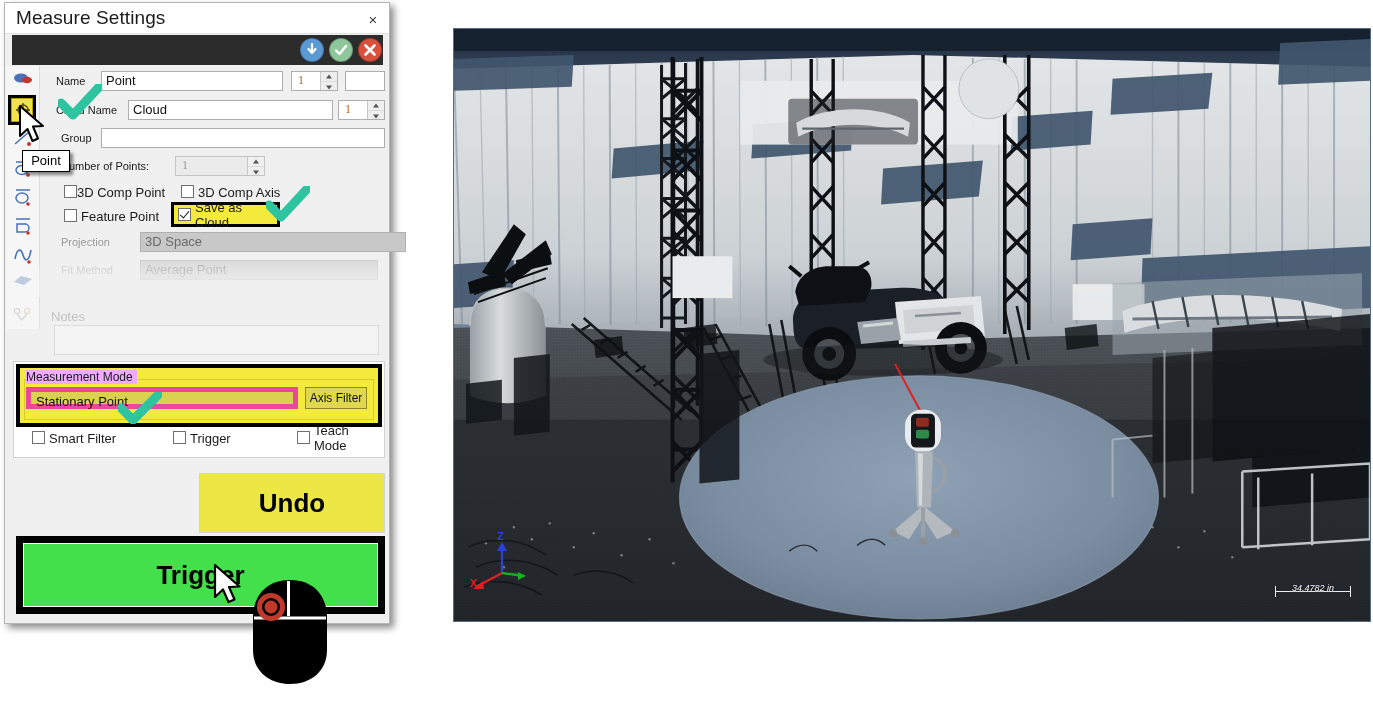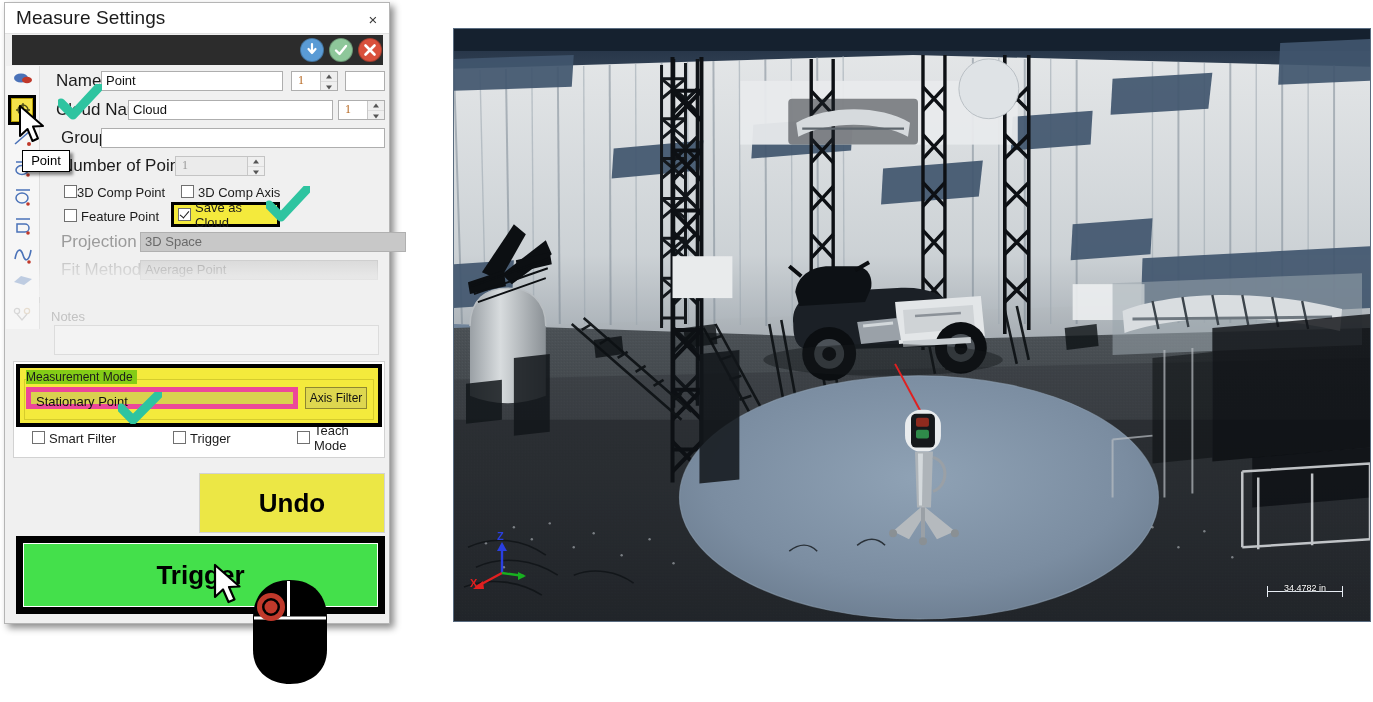--- a/index.html
+++ b/index.html
@@ -59,21 +59,21 @@
   }
   #tool-sel-inner{
     width:100%;height:100%;background:#f4e24a;border:1px solid #b8a000;
     box-sizing:border-box;position:relative;
   }
 
   
   #form{position:absolute;left:34px;top:63px;right:2px;}
   .row{position:relative;height:28px;}
   .lbl{
-    position:absolute;font-size:17px;color:#1b1b1b;
+    position:absolute;font-size:11px;color:#1b1b1b;
     top:50%;transform:translateY(-50%);
   }
   .tbox{
     position:absolute;height:20px;background:#fff;border:1px solid #aeaeae;
     box-sizing:border-box;font-size:13px;color:#111;
     padding:0 4px;line-height:18px;top:50%;margin-top:-10px;
   }
   .spin{
     position:absolute;height:20px;width:47px;background:#fff;
     border:1px solid #aeaeae;box-sizing:border-box;top:50%;margin-top:-10px;
@@ -150,21 +150,21 @@
   #mm-outline{
     position:absolute;left:11px;top:361px;width:366px;height:63px;
     background:#000;padding:4px;box-sizing:border-box;z-index:5;
   }
   #mm-inner{
     width:100%;height:100%;background:#f4ea3c;position:relative;
     box-sizing:border-box;
   }
   #mm-legend{
     position:absolute;left:6px;top:2px;font-size:12px;color:#1b1b1b;
-    background:#84cc16;padding-right:4px;z-index:2;
+    background:#f0abfc;padding-right:4px;z-index:2;
   }
   #mm-groove{
     position:absolute;left:4px;top:11px;right:4px;bottom:3px;
     border:1px solid #d6cc2c;box-sizing:border-box;
   }
   #mm-combo{
     position:absolute;left:10px;top:23px;width:272px;height:22px;
     background:#d9d14f;border:5px solid #ec4899;box-sizing:border-box;
     font-size:13px;color:#111;line-height:20px;padding-left:5px;cursor:pointer;z-index:3;
   }
@@ -227,21 +227,21 @@
   #mouse-graphic{position:absolute;left:247px;top:578px;z-index:24;}
 
   
   #viewport{
     position:absolute;left:453px;top:28px;width:918px;height:594px;
     background:#6b7f96;overflow:hidden;border:1px solid #5a6c80;
     box-sizing:border-box;
   }
   #scene{position:absolute;left:0;top:0;width:100%;height:100%;}
   #scalebar{
-    position:absolute;right:27px;bottom:16px;width:76px;height:22px;z-index:9;
+    position:absolute;right:19px;bottom:16px;width:76px;height:22px;z-index:9;font-style:italic;
   }
   #scalebar .sb-line{
     position:absolute;left:0;top:8px;width:100%;height:1px;background:#e8eef5;
   }
   #scalebar .sb-tick{
     position:absolute;top:3px;width:1px;height:11px;background:#e8eef5;
   }
   #scalebar .sb-tick.l{left:0;}
   #scalebar .sb-tick.r{right:0;}
   #scalebar .sb-txt{

